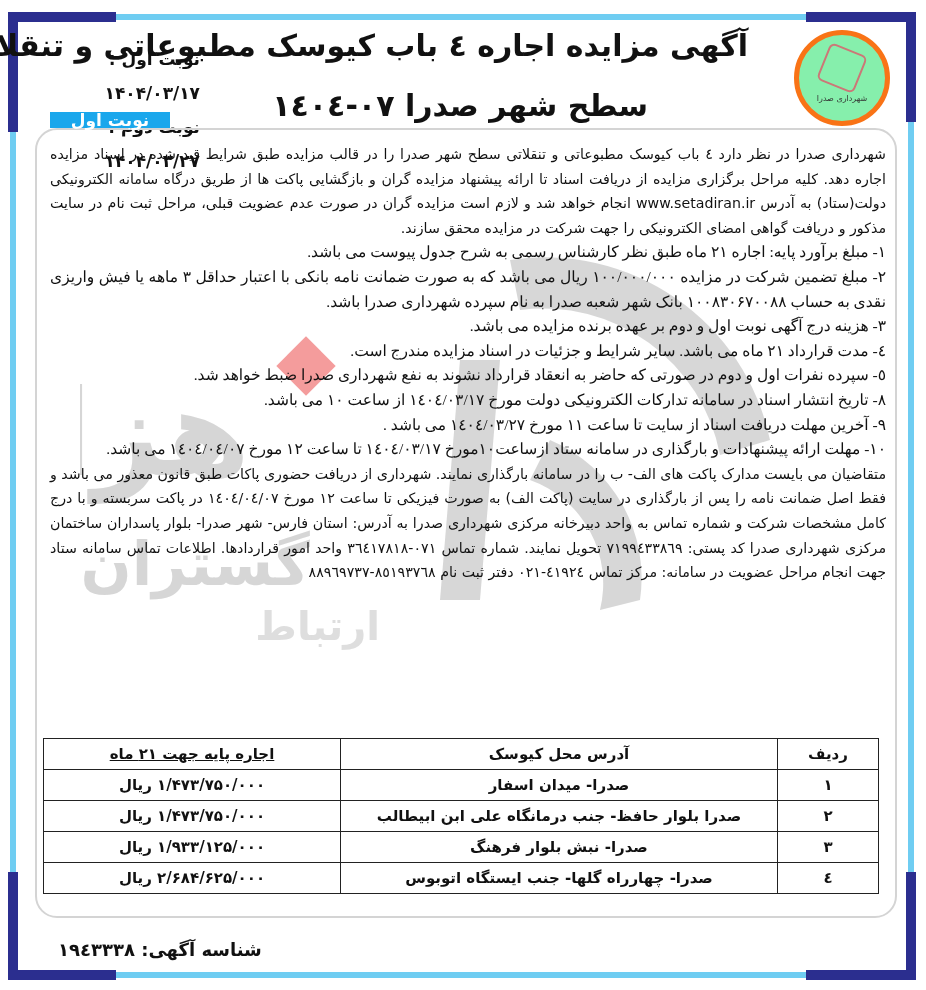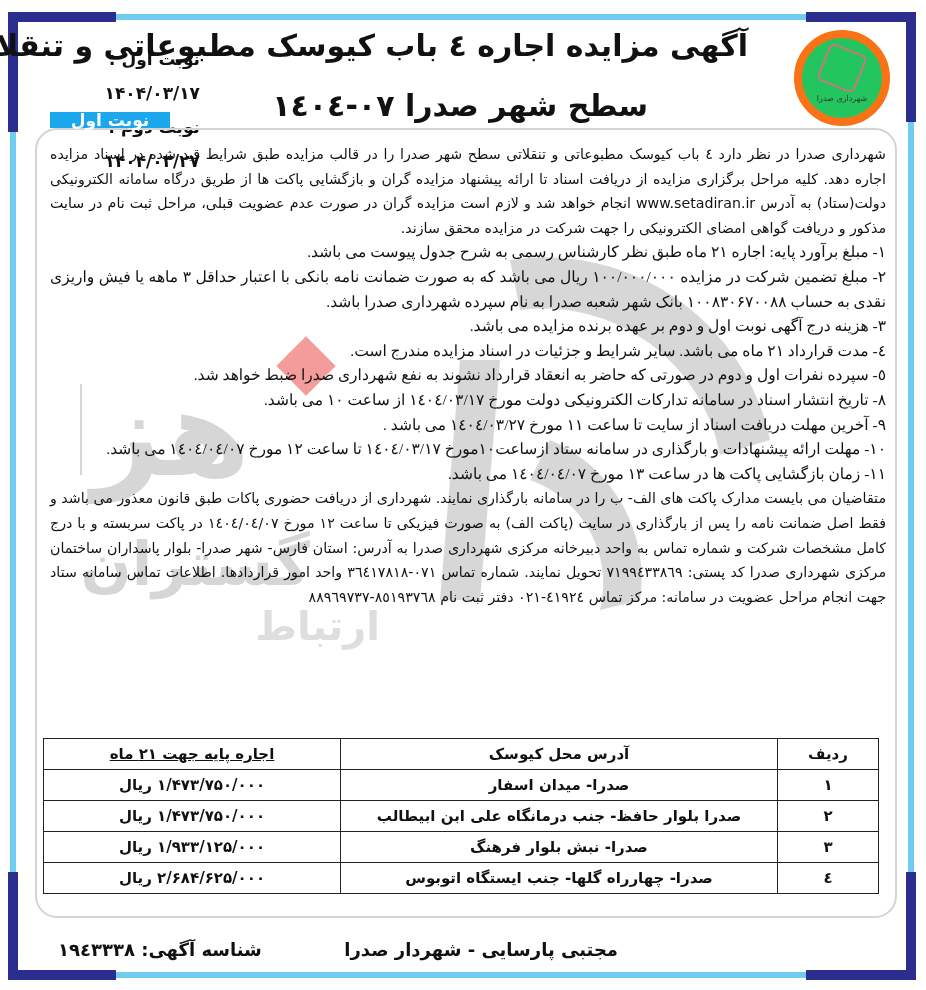--- a/index.html
+++ b/index.html
@@ -7,21 +7,21 @@
          font-family:"DejaVu Sans", sans-serif; color:#111; }
   .frame { position:absolute; left:8px; top:12px; width:908px; height:968px; }
   .bar { position:absolute; }
   .navy { background:#2b2e8f; }
   .sky { background:#6fcdf2; }
   .title-area { position:absolute; left:20px; top:20px; width:888px; height:100px; direction:rtl; }
   .title1 { position:absolute; right:160px; top:8px; font-size:30px; font-weight:bold; white-space:nowrap; letter-spacing:-0.5px; }
   .title2 { position:absolute; right:260px; top:68px; font-size:30px; font-weight:bold; white-space:nowrap; }
   .dates { position:absolute; left:10px; top:22px; direction:rtl; font-size:17px; font-weight:bold; line-height:34px; width:170px; text-align:right; }
   .logo { position:absolute; right:18px; top:10px; width:96px; height:96px; border-radius:50%;
-          border:8px solid #f97316; box-sizing:border-box; background:#22c55e;
+          border:5px solid #f97316; box-sizing:border-box; background:#86efac;
           display:flex; align-items:center; justify-content:center; flex-direction:column; }
   .logo .star { width:36px; height:36px; border:2px solid #c77; transform:rotate(22deg); border-radius:6px; margin-top:-6px; }
   .logo .lt { font-size:8px; color:#333; margin-top:6px; }
   .content-box { position:absolute; left:35px; top:128px; width:862px; height:790px;
                  border:2px solid #d4d4d4; border-radius:22px; box-sizing:border-box; }
   .tab { position:absolute; left:50px; top:112px; width:120px; height:16px; background:#1aa7ec;
          color:#fff; font-size:17px; font-weight:bold; display:flex; align-items:center; justify-content:center; direction:rtl; }
   .text { position:absolute; left:50px; top:142px; width:836px; direction:rtl; text-align:justify;
           font-size:14.2px; line-height:24.6px; z-index:2; }
   .text p { margin:0; }
@@ -89,21 +89,20 @@
   <p>شهرداری صدرا در نظر دارد ٤ باب کیوسک مطبوعاتی و تنقلاتی سطح شهر صدرا را در قالب مزایده طبق شرایط قید شده در اسناد مزایده اجاره دهد. کلیه مراحل برگزاری مزایده از دریافت اسناد تا ارائه پیشنهاد مزایده گران و بازگشایی پاکت ها از طریق درگاه سامانه الکترونیکی دولت(ستاد) به آدرس www.setadiran.ir انجام خواهد شد و لازم است مزایده گران در صورت عدم عضویت قبلی، مراحل ثبت نام در سایت مذکور و دریافت گواهی امضای الکترونیکی را جهت شرکت در مزایده محقق سازند.</p>
   <div class="items">
     <p>۱-  مبلغ برآورد پایه: اجاره ۲۱ ماه طبق نظر کارشناس رسمی به شرح جدول پیوست می باشد.</p>
     <p>۲- مبلغ تضمین شرکت در مزایده  ۱۰۰/۰۰۰/۰۰۰ ریال می باشد که به صورت ضمانت نامه بانکی با اعتبار حداقل ۳ ماهه یا فیش واریزی نقدی به حساب ۱۰۰۸۳۰۶۷۰۰۸۸ بانک شهر شعبه صدرا به نام سپرده شهرداری صدرا باشد.</p>
     <p>۳- هزینه درج آگهی نوبت اول و دوم بر عهده برنده مزایده می باشد.</p>
     <p>٤- مدت قرارداد ۲۱ ماه می باشد. سایر شرایط و جزئیات در اسناد مزایده مندرج است.</p>
     <p>٥- سپرده نفرات اول و دوم در صورتی که حاضر به انعقاد قرارداد نشوند به نفع شهرداری صدرا ضبط خواهد شد.</p>
     <p>۸- تاریخ انتشار اسناد در سامانه تدارکات الکترونیکی دولت مورخ ١٤٠٤/٠٣/١٧  از ساعت ۱۰ می باشد.</p>
     <p>۹- آخرین مهلت دریافت اسناد از سایت تا ساعت ۱۱ مورخ  ١٤٠٤/٠٣/٢٧ می باشد .</p>
     <p>۱۰- مهلت ارائه پیشنهادات و بارگذاری در سامانه ستاد ازساعت۱۰مورخ  ١٤٠٤/٠٣/١٧  تا ساعت ۱۲ مورخ  ١٤٠٤/٠٤/٠٧ می باشد.</p>
-    <p>۱۱- زمان بازگشایی پاکت ها در ساعت ۱۳ مورخ  ١٤٠٤/٠٤/٠٧  می باشد.</p>
   </div>
   <p>متقاضیان می بایست مدارک پاکت های الف- ب را در سامانه بارگذاری نمایند. شهرداری از دریافت حضوری پاکات طبق قانون معذور می باشد و فقط اصل ضمانت نامه را پس از بارگذاری در سایت (پاکت الف) به صورت فیزیکی تا ساعت ۱۲ مورخ  ١٤٠٤/٠٤/٠٧  در پاکت سربسته و با درج کامل مشخصات شرکت و شماره تماس به واحد دبیرخانه مرکزی شهرداری صدرا به آدرس: استان فارس- شهر صدرا- بلوار پاسداران ساختمان مرکزی شهرداری صدرا کد پستی: ٧١٩٩٤٣٣٨٦٩ تحویل نمایند. شماره تماس ٠٧١-٣٦٤١٧٨١٨ واحد امور قراردادها. اطلاعات تماس سامانه ستاد جهت انجام مراحل عضویت در سامانه: مرکز تماس ٤١٩٢٤-٠٢١ دفتر ثبت نام ٨٥١٩٣٧٦٨-٨٨٩٦٩٧٣٧</p>
 </div>
 
 <table class="kiosk">
   <tbody>
       <tr>
     <th class="c1">ردیف</th>
     <th class="c2">آدرس محل کیوسک</th>
     <th class="c3" style="text-decoration:underline;">اجاره پایه جهت ۲۱ ماه</th>
@@ -125,18 +124,17 @@
   </tr>
   <tr>
     <td>٤</td>
     <td>صدرا- چهارراه گلها- جنب ایستگاه اتوبوس</td>
     <td>۲/۶۸۴/۶۲۵/۰۰۰ ریال</td>
   </tr>
 </tbody>
   </table>
 
 <div class="footer">
-  <div class="sign">مجتبی پارسایی - شهردار صدرا</div>
   <div class="adid">
     <span>شناسه آگهی:</span>
     <span>۱۹٤۳۳۳۸</span>
   </div>
 </div>
 
 </body></html>

